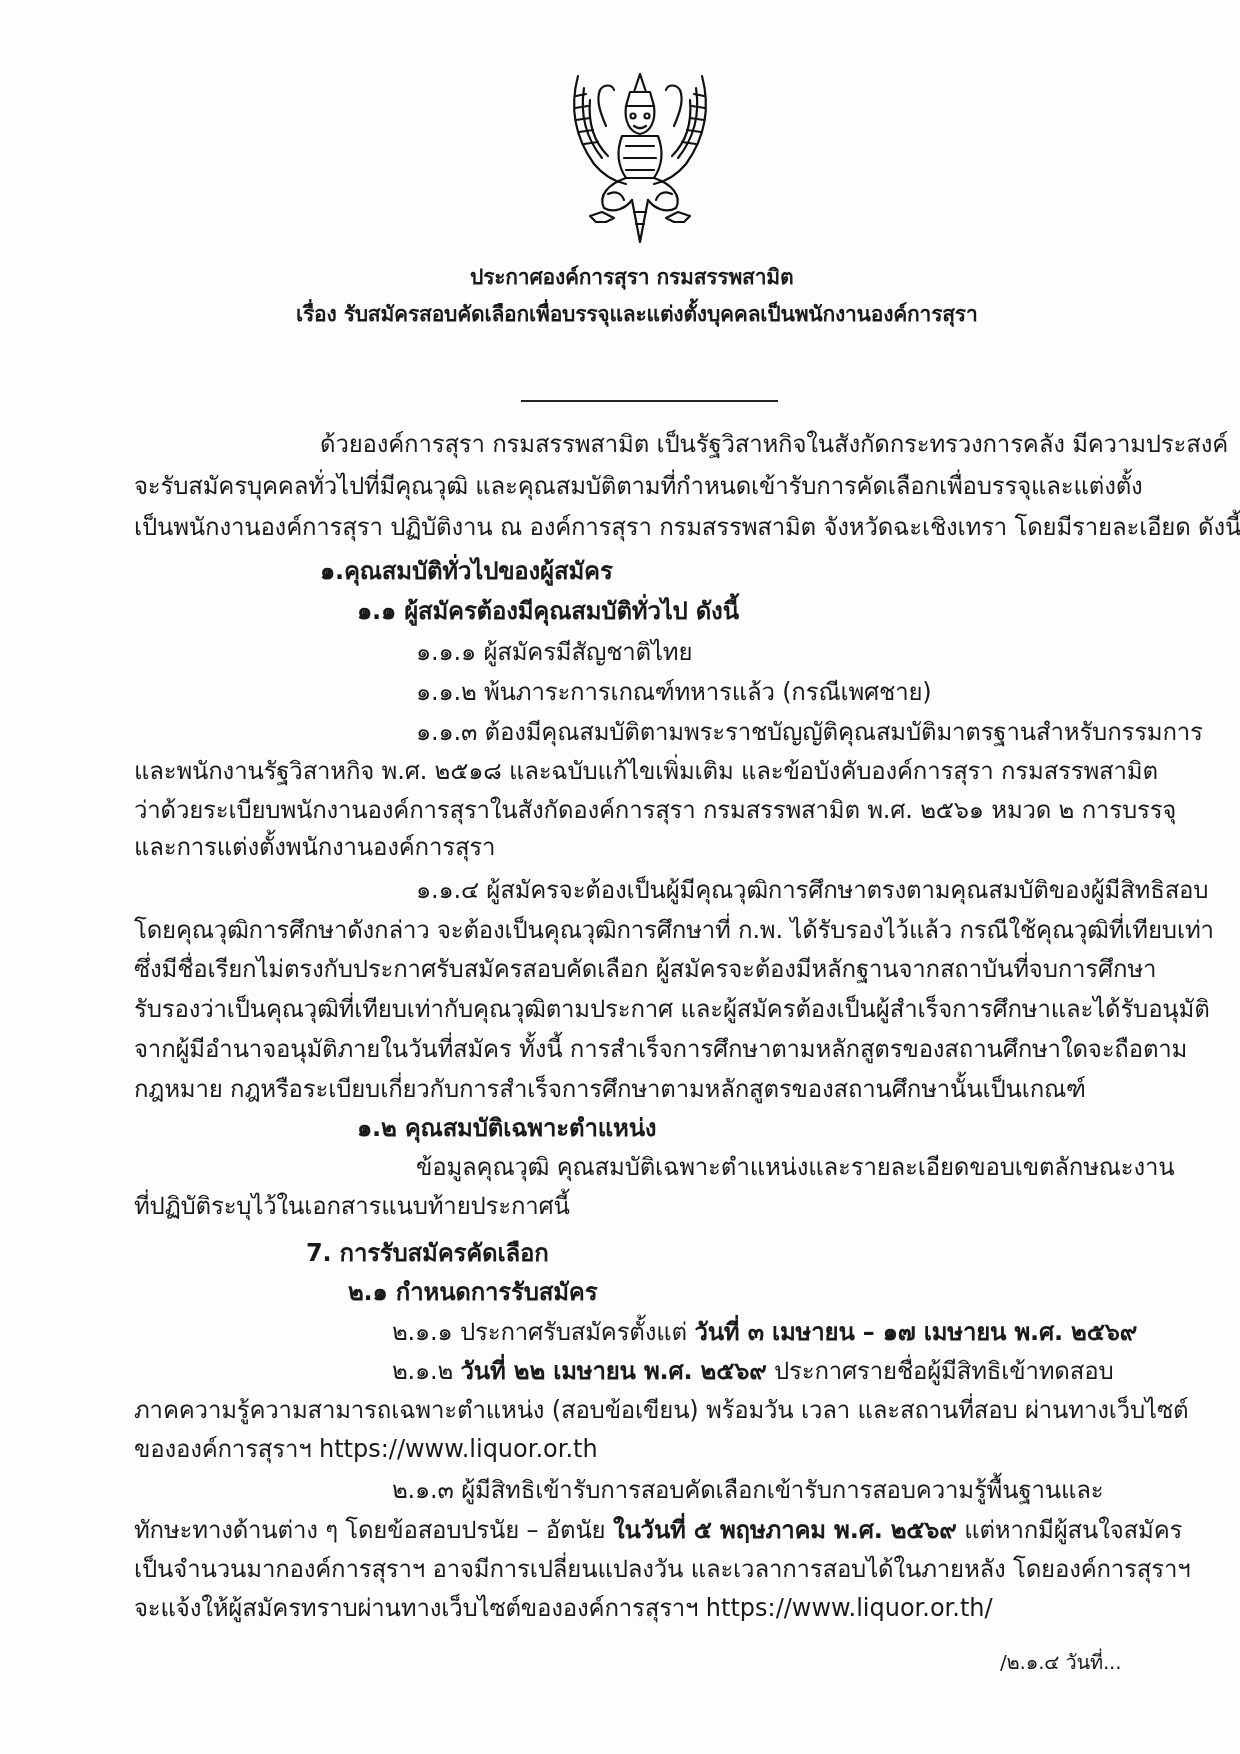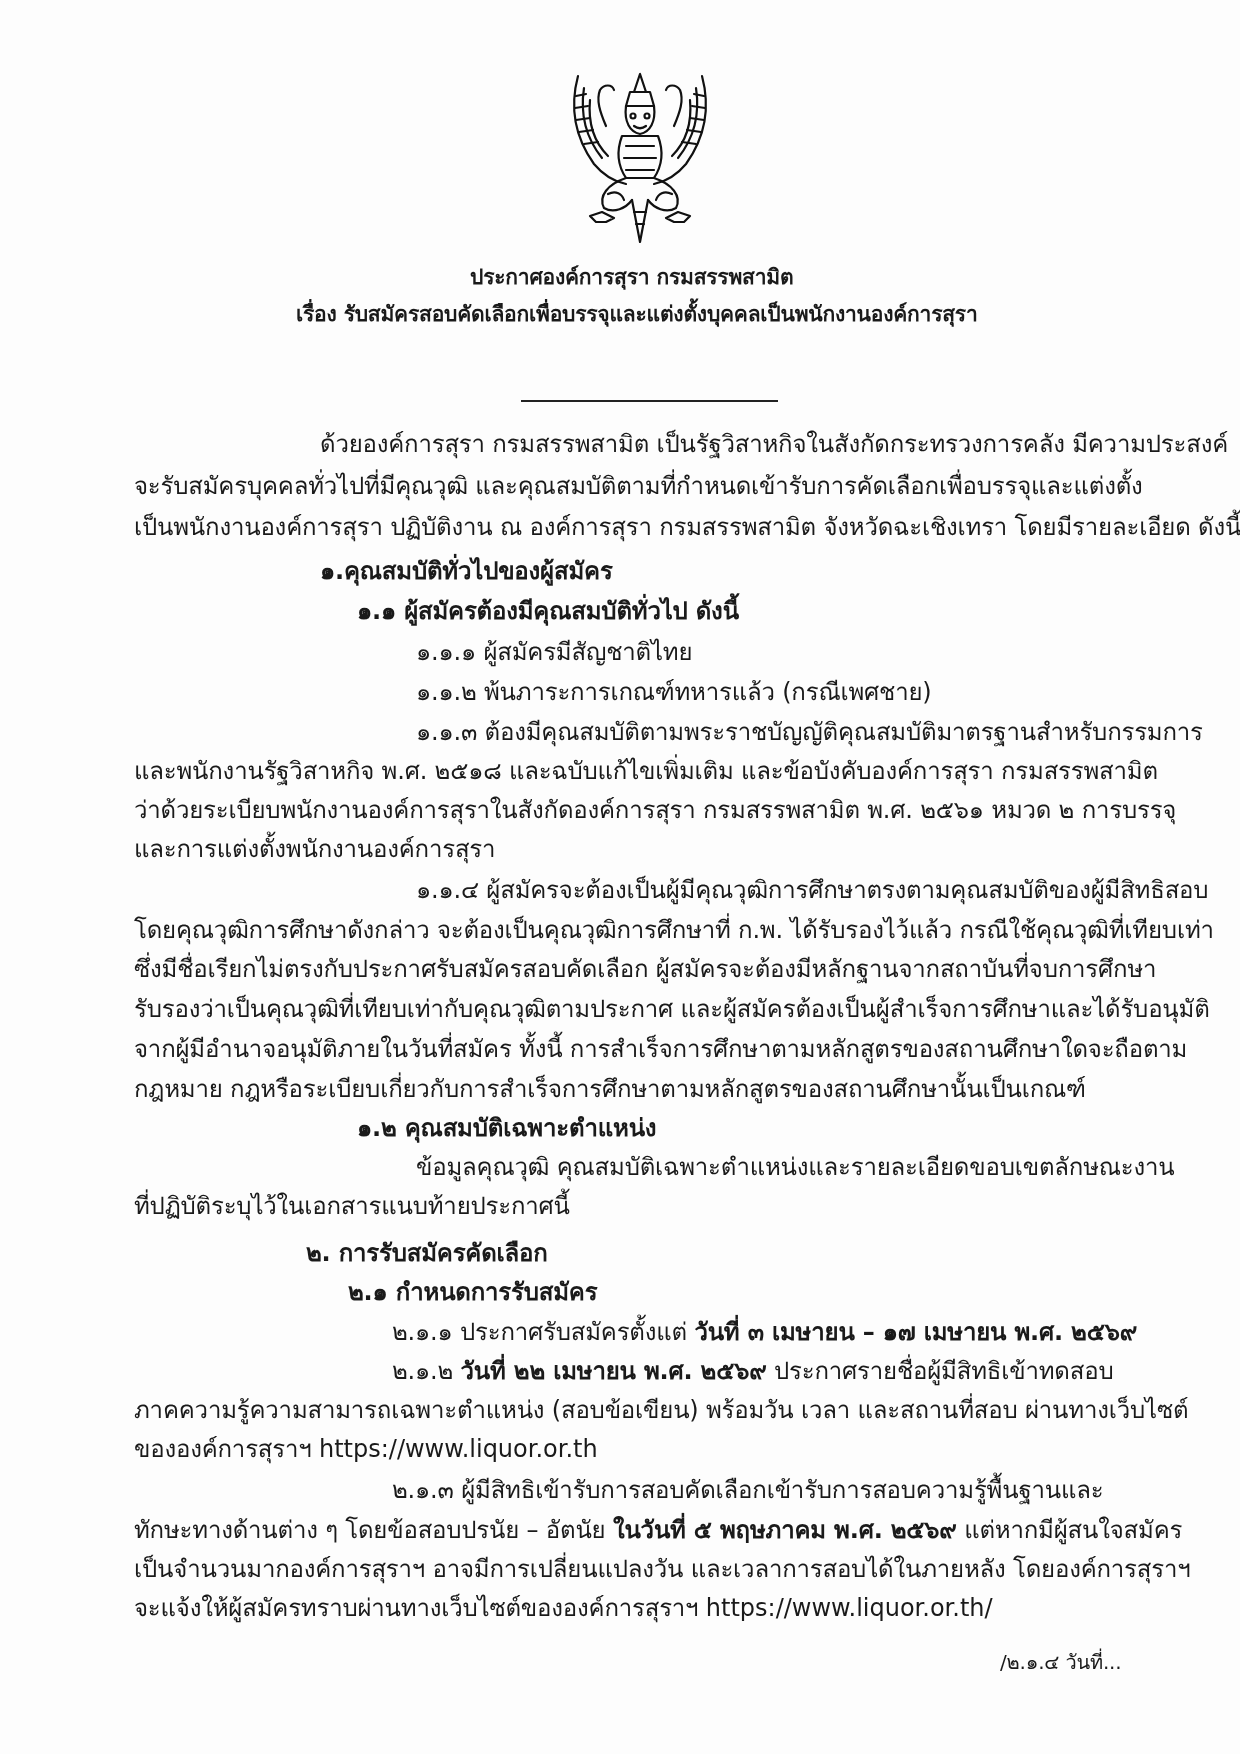--- a/index.html
+++ b/index.html
@@ -104,34 +104,34 @@
   <div class="line" style="left:134px; top:513px;">เป็นพนักงานองค์การสุรา ปฏิบัติงาน ณ องค์การสุรา กรมสรรพสามิต จังหวัดฉะเชิงเทรา โดยมีรายละเอียด ดังนี้</div>
 
   <div class="line bold" style="left:320px; top:557px;">๑.คุณสมบัติทั่วไปของผู้สมัคร</div>
   <div class="line bold" style="left:357px; top:597px;">๑.๑  ผู้สมัครต้องมีคุณสมบัติทั่วไป ดังนี้</div>
   <div class="line" style="left:416px; top:638px;">๑.๑.๑  ผู้สมัครมีสัญชาติไทย</div>
   <div class="line" style="left:416px; top:678px;">๑.๑.๒  พ้นภาระการเกณฑ์ทหารแล้ว (กรณีเพศชาย)</div>
 
   <div class="line" style="left:416px; top:718px;">๑.๑.๓  ต้องมีคุณสมบัติตามพระราชบัญญัติคุณสมบัติมาตรฐานสำหรับกรรมการ</div>
   <div class="line" style="left:134px; top:757px;">และพนักงานรัฐวิสาหกิจ พ.ศ. ๒๕๑๘ และฉบับแก้ไขเพิ่มเติม และข้อบังคับองค์การสุรา กรมสรรพสามิต</div>
   <div class="line" style="left:134px; top:796px;text-align:right;">ว่าด้วยระเบียบพนักงานองค์การสุราในสังกัดองค์การสุรา กรมสรรพสามิต พ.ศ. ๒๕๖๑ หมวด ๒ การบรรจุ</div>
-  <div class="line" style="left:134px; top:835px;">และการแต่งตั้งพนักงานองค์การสุรา</div>
+  <div class="line" style="left:134px; top:835px;font-family:Liberation Mono, monospace;">และการแต่งตั้งพนักงานองค์การสุรา</div>
 
   <div class="line" style="left:416px; top:876px;">๑.๑.๔  ผู้สมัครจะต้องเป็นผู้มีคุณวุฒิการศึกษาตรงตามคุณสมบัติของผู้มีสิทธิสอบ</div>
   <div class="line" style="left:134px; top:955px;">ซึ่งมีชื่อเรียกไม่ตรงกับประกาศรับสมัครสอบคัดเลือก ผู้สมัครจะต้องมีหลักฐานจากสถาบันที่จบการศึกษา</div>
   <div class="line" style="left:134px; top:916px;">โดยคุณวุฒิการศึกษาดังกล่าว จะต้องเป็นคุณวุฒิการศึกษาที่ ก.พ. ได้รับรองไว้แล้ว กรณีใช้คุณวุฒิที่เทียบเท่า</div>
   <div class="line" style="left:134px; top:995px;">รับรองว่าเป็นคุณวุฒิที่เทียบเท่ากับคุณวุฒิตามประกาศ และผู้สมัครต้องเป็นผู้สำเร็จการศึกษาและได้รับอนุมัติ</div>
   <div class="line" style="left:134px; top:1035px;">จากผู้มีอำนาจอนุมัติภายในวันที่สมัคร ทั้งนี้ การสำเร็จการศึกษาตามหลักสูตรของสถานศึกษาใดจะถือตาม</div>
   <div class="line" style="left:134px; top:1075px;">กฎหมาย กฎหรือระเบียบเกี่ยวกับการสำเร็จการศึกษาตามหลักสูตรของสถานศึกษานั้นเป็นเกณฑ์</div>
 
   <div class="line bold" style="left:357px; top:1114px;">๑.๒  คุณสมบัติเฉพาะตำแหน่ง</div>
   <div class="line" style="left:416px; top:1153px;">ข้อมูลคุณวุฒิ คุณสมบัติเฉพาะตำแหน่งและรายละเอียดขอบเขตลักษณะงาน</div>
   <div class="line" style="left:134px; top:1192px;">ที่ปฏิบัติระบุไว้ในเอกสารแนบท้ายประกาศนี้</div>
 
-  <div class="line bold" style="left:306px; top:1239px;">๒. การรับสมัครคัดเลือก</div>
+  <div class="line bold" style="left:306px; top:1239px;">7. การรับสมัครคัดเลือก</div>
   <div class="line bold" style="left:348px; top:1278px;">๒.๑ กำหนดการรับสมัคร</div>
 
   <div class="line" style="left:392px; top:1318px;">
     <span>๒.๑.๑ ประกาศรับสมัครตั้งแต่ </span><span class="bold">วันที่ ๓ เมษายน – ๑๗ เมษายน พ.ศ. ๒๕๖๙</span>
   </div>
 
   <div class="line" style="left:392px; top:1357px;">
     <span>๒.๑.๒ </span><span class="bold">วันที่ ๒๒ เมษายน พ.ศ. ๒๕๖๙</span><span> ประกาศรายชื่อผู้มีสิทธิเข้าทดสอบ</span>
   </div>
   <div class="line" style="left:134px; top:1396px;">ภาคความรู้ความสามารถเฉพาะตำแหน่ง (สอบข้อเขียน) พร้อมวัน เวลา และสถานที่สอบ ผ่านทางเว็บไซต์</div>

